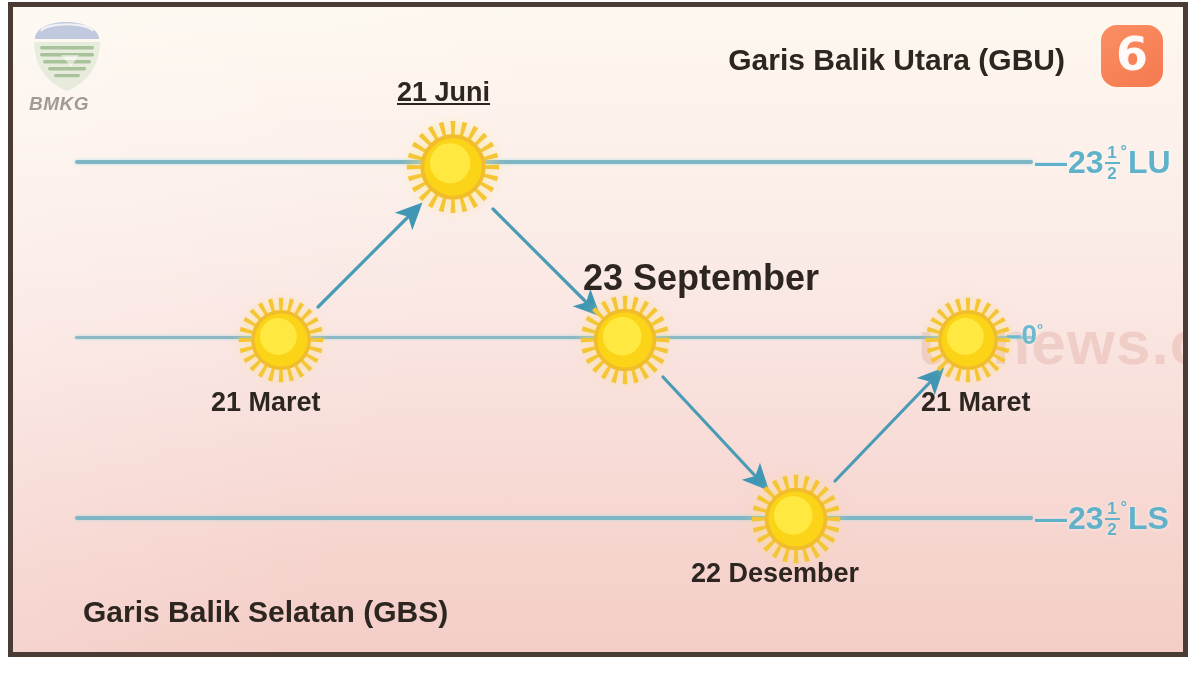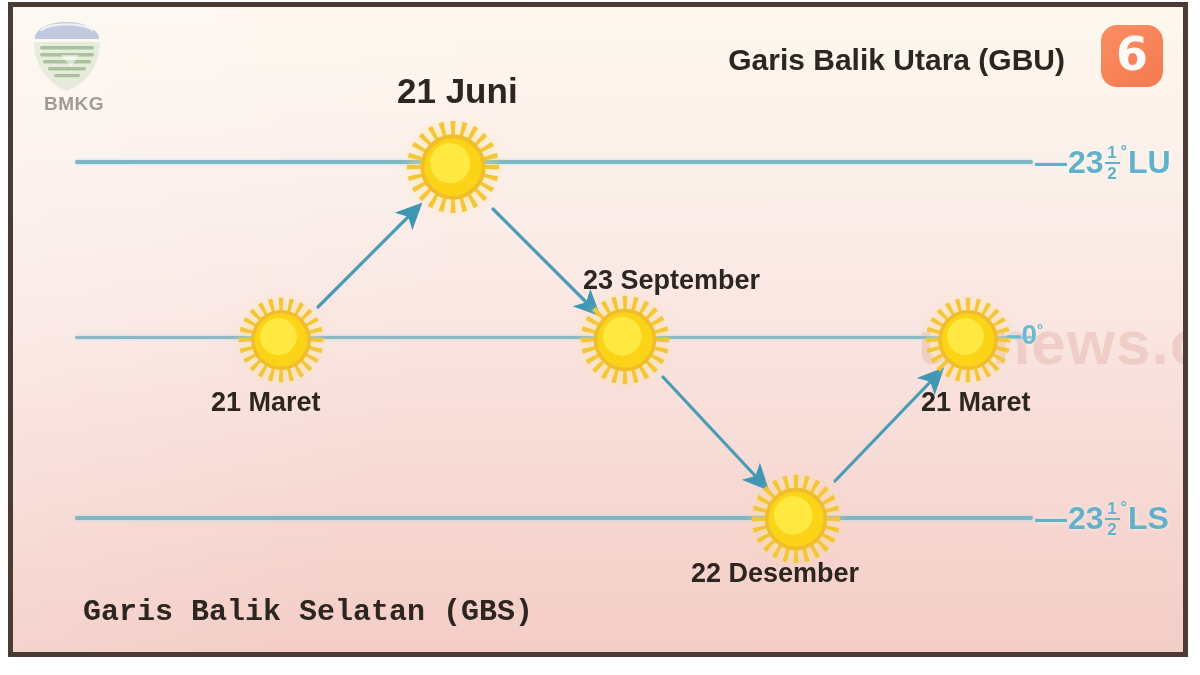--- a/index.html
+++ b/index.html
@@ -33,22 +33,22 @@
     position:absolute;left:905px;top:300px;
     font-size:62px;font-weight:700;letter-spacing:1px;
     color:rgba(226,173,163,.40);
     white-space:nowrap;user-select:none;
   }
 
   
   #bmkg{position:absolute;left:8px;top:4px;width:92px;height:100px;opacity:.62;}
   #bmkg svg{display:block;}
   .bmkg-word{
-    position:absolute;left:8px;top:82px;width:90px;text-align:center;
-    font-size:19px;font-weight:700;color:#6a625f;letter-spacing:.5px;
+    position:absolute;left:8px;top:82px;width:90px;text-align:left;
+    font-size:19px;font-weight:700;color:#6a625f;letter-spacing:.5px;font-style:italic;
   }
 
   
   #badge{
     position:absolute;right:20px;top:18px;width:62px;height:62px;
     border-radius:16px;
     background:linear-gradient(145deg,#fb8e63 0%,#f5794f 100%);
     display:flex;align-items:center;justify-content:center;
   }
   #badge span{
@@ -72,23 +72,23 @@
     position:absolute;color:#2d2620;font-weight:700;white-space:nowrap;
     font-family:"Liberation Sans",sans-serif;
   }
   .teal-label{
     position:absolute;color:#62b3c9;font-weight:700;white-space:nowrap;
     font-family:"Liberation Sans",sans-serif;
     text-shadow:0 0 4px rgba(255,255,255,.65);
   }
 
   #lbl-gbu{right:118px;top:36px;font-size:30px;}
-  #lbl-gbs{left:70px;top:588px;font-size:30px;font-family:Liberation Mono, monospace;}
-  #lbl-juni{left:384px;top:64px;font-size:35px;}
-  #lbl-sept{left:570px;top:258px;font-size:27px;}
+  #lbl-gbs{left:70px;top:588px;font-size:30px;}
+  #lbl-juni{left:384px;top:70px;font-size:27px;text-decoration:underline;}
+  #lbl-sept{left:570px;top:250px;font-size:36px;}
   #lbl-maret-1{left:198px;top:380px;font-size:27px;}
   #lbl-maret-2{left:908px;top:380px;font-size:27px;}
   #lbl-des{left:678px;top:551px;font-size:27px;}
 
   #lbl-khatulistiwa{left:14px;top:299px;font-size:30px;}
 
   
   .lat-label{
     position:absolute;display:flex;align-items:center;
     color:#5fb2c9;font-weight:700;font-size:32px;

